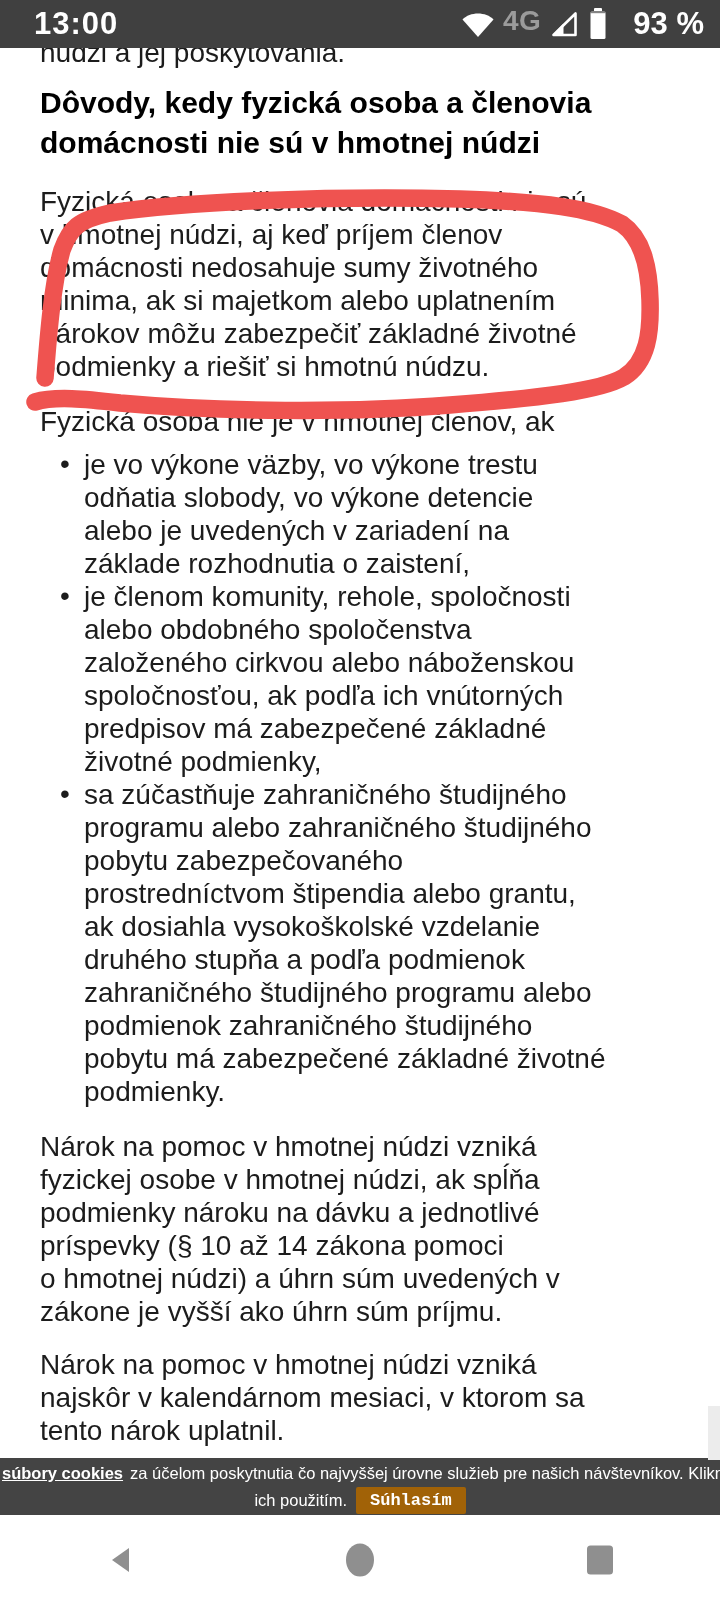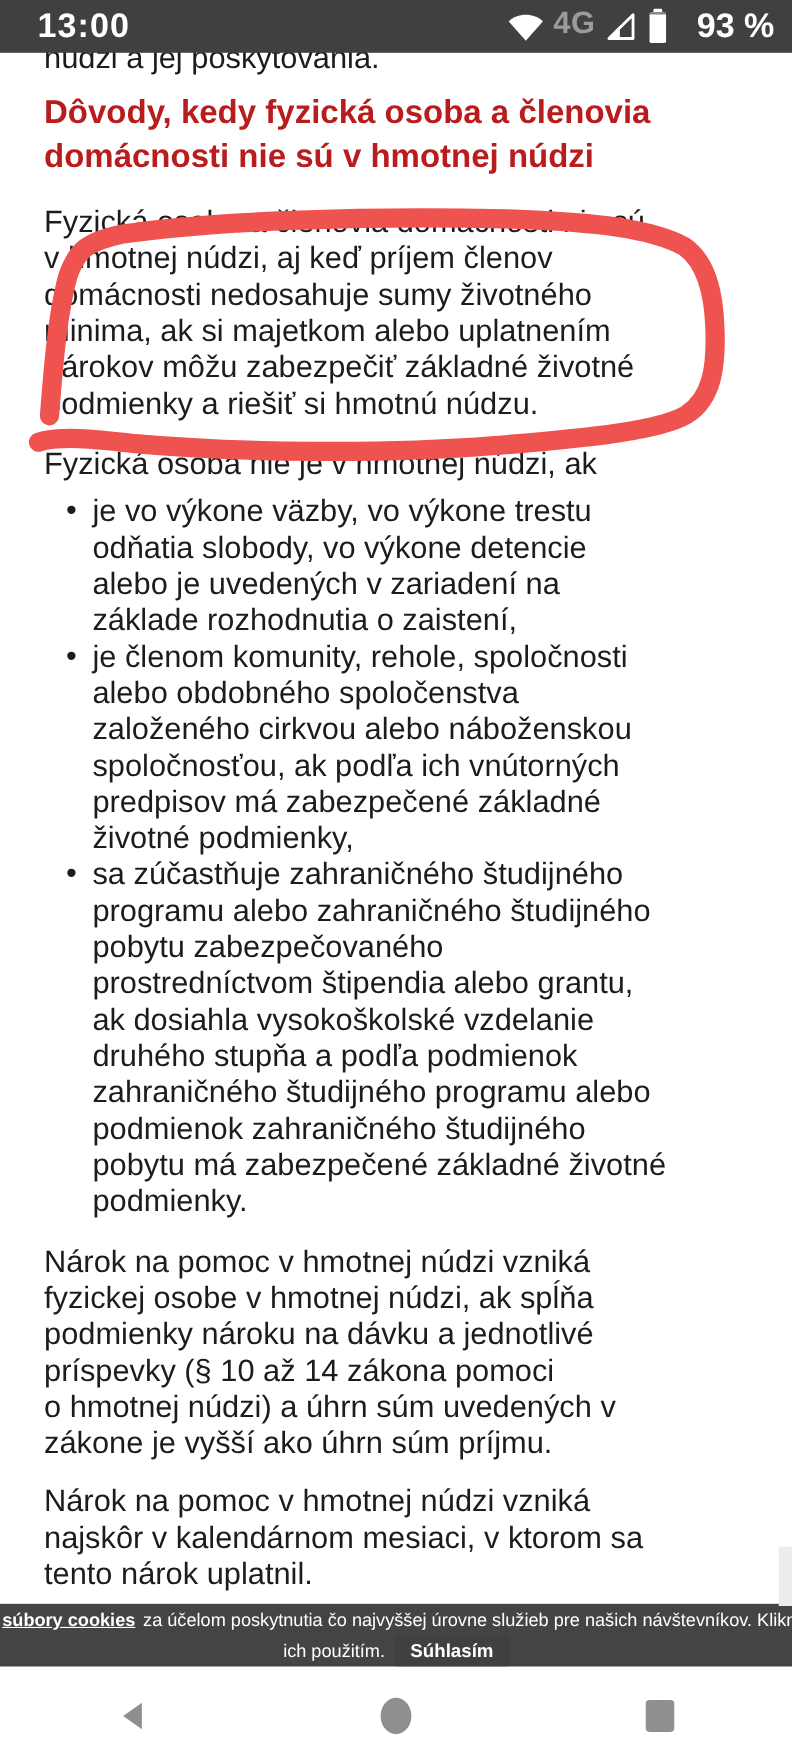--- a/index.html
+++ b/index.html
@@ -11,21 +11,21 @@
               color:#fff;display:flex;align-items:center;z-index:30;}
   .clock{margin-left:34px;font-size:31px;font-weight:bold;letter-spacing:1px;}
   .sb-right{margin-left:auto;margin-right:16px;display:flex;align-items:center;gap:8px;}
   .net-label{color:#9b9b9b;font-size:28px;font-weight:bold;letter-spacing:.5px;margin-top:-6px;}
   .batt-text{font-size:31px;font-weight:bold;margin-left:16px;}
 
   
   .content{position:absolute;top:0;left:0;width:720px;box-sizing:border-box;
            padding:36px 38px 0 40px;color:#1c1c1c;font-size:28px;line-height:33px;z-index:1;}
   .line-block{white-space:pre-line;}
-  .head{font-size:30px;line-height:40px;font-weight:bold;color:#b91c1c;margin:14px 0 0;}
+  .head{font-size:30px;line-height:40px;font-weight:bold;color:#000000;margin:14px 0 0;}
   .body{margin:22px 0 0;}
   .blist{margin:10px 0 0;}
   .li{position:relative;padding-left:44px;}
   .li .bullet{position:absolute;left:20px;top:-1px;}
 
   
   .annotation{position:absolute;top:0;left:0;z-index:5;pointer-events:none;}
 
   
   .cookie-bar{position:absolute;left:0;top:1458px;width:720px;height:57px;
@@ -55,21 +55,21 @@
     <div class="head line-block">Dôvody, kedy fyzická osoba a členovia
 domácnosti nie sú v hmotnej núdzi</div>
 
     <div class="body line-block">Fyzická osoba a členovia domácnosti nie sú
 v hmotnej núdzi, aj keď príjem členov
 domácnosti nedosahuje sumy životného
 minima, ak si majetkom alebo uplatnením
 nárokov môžu zabezpečiť základné životné
 podmienky a riešiť si hmotnú núdzu.</div>
 
-    <div class="body line-block">Fyzická osoba nie je v hmotnej núdzi, ak</div>
+    <div class="body line-block">Fyzická osoba nie je v hmotnej členov, ak</div>
 
     <div class="blist">
       <div class="li">
         <span class="bullet">•</span>
         <div class="line-block">je vo výkone väzby, vo výkone trestu
 odňatia slobody, vo výkone detencie
 alebo je uvedených v zariadení na
 základe rozhodnutia o zaistení,</div>
       </div>
       <div class="li">
@@ -121,21 +121,21 @@
              C 350 413, 220 412, 120 403
              C 85 399, 55 396, 35 402" fill="none" stroke-width="17.5" stroke-linecap="round" stroke-linejoin="round" stroke="#ef5350"></path>
   </svg>
 
   <div class="cookie-bar">
     <div class="cookie-line1">
       <a>súbory cookies</a><span>za účelom poskytnutia čo najvyššej úrovne služieb pre našich návštevníkov. Kliknutím na tlačidlo „</span>
     </div>
     <div class="cookie-line2">
       <span>ich použitím.</span>
-      <button class="consent-btn" style="background-color: #404040;">Súhlasím</button>
+      <button class="consent-btn" style="background-color: #a16207; font-family: Liberation Mono, monospace;">Súhlasím</button>
     </div>
   </div>
 
   <div class="scroll-thumb"></div>
 
   <div class="status-bar" style="background-color: #404040;">
     <span class="clock">13:00</span>
     <span class="sb-right">
       <svg width="34" height="30" viewBox="0 0 34 30">
         <path d="M1.5 10.5 C 9 2.5, 25 2.5, 32.5 10.5 L 17 28 Z" fill="#ffffff"></path>

